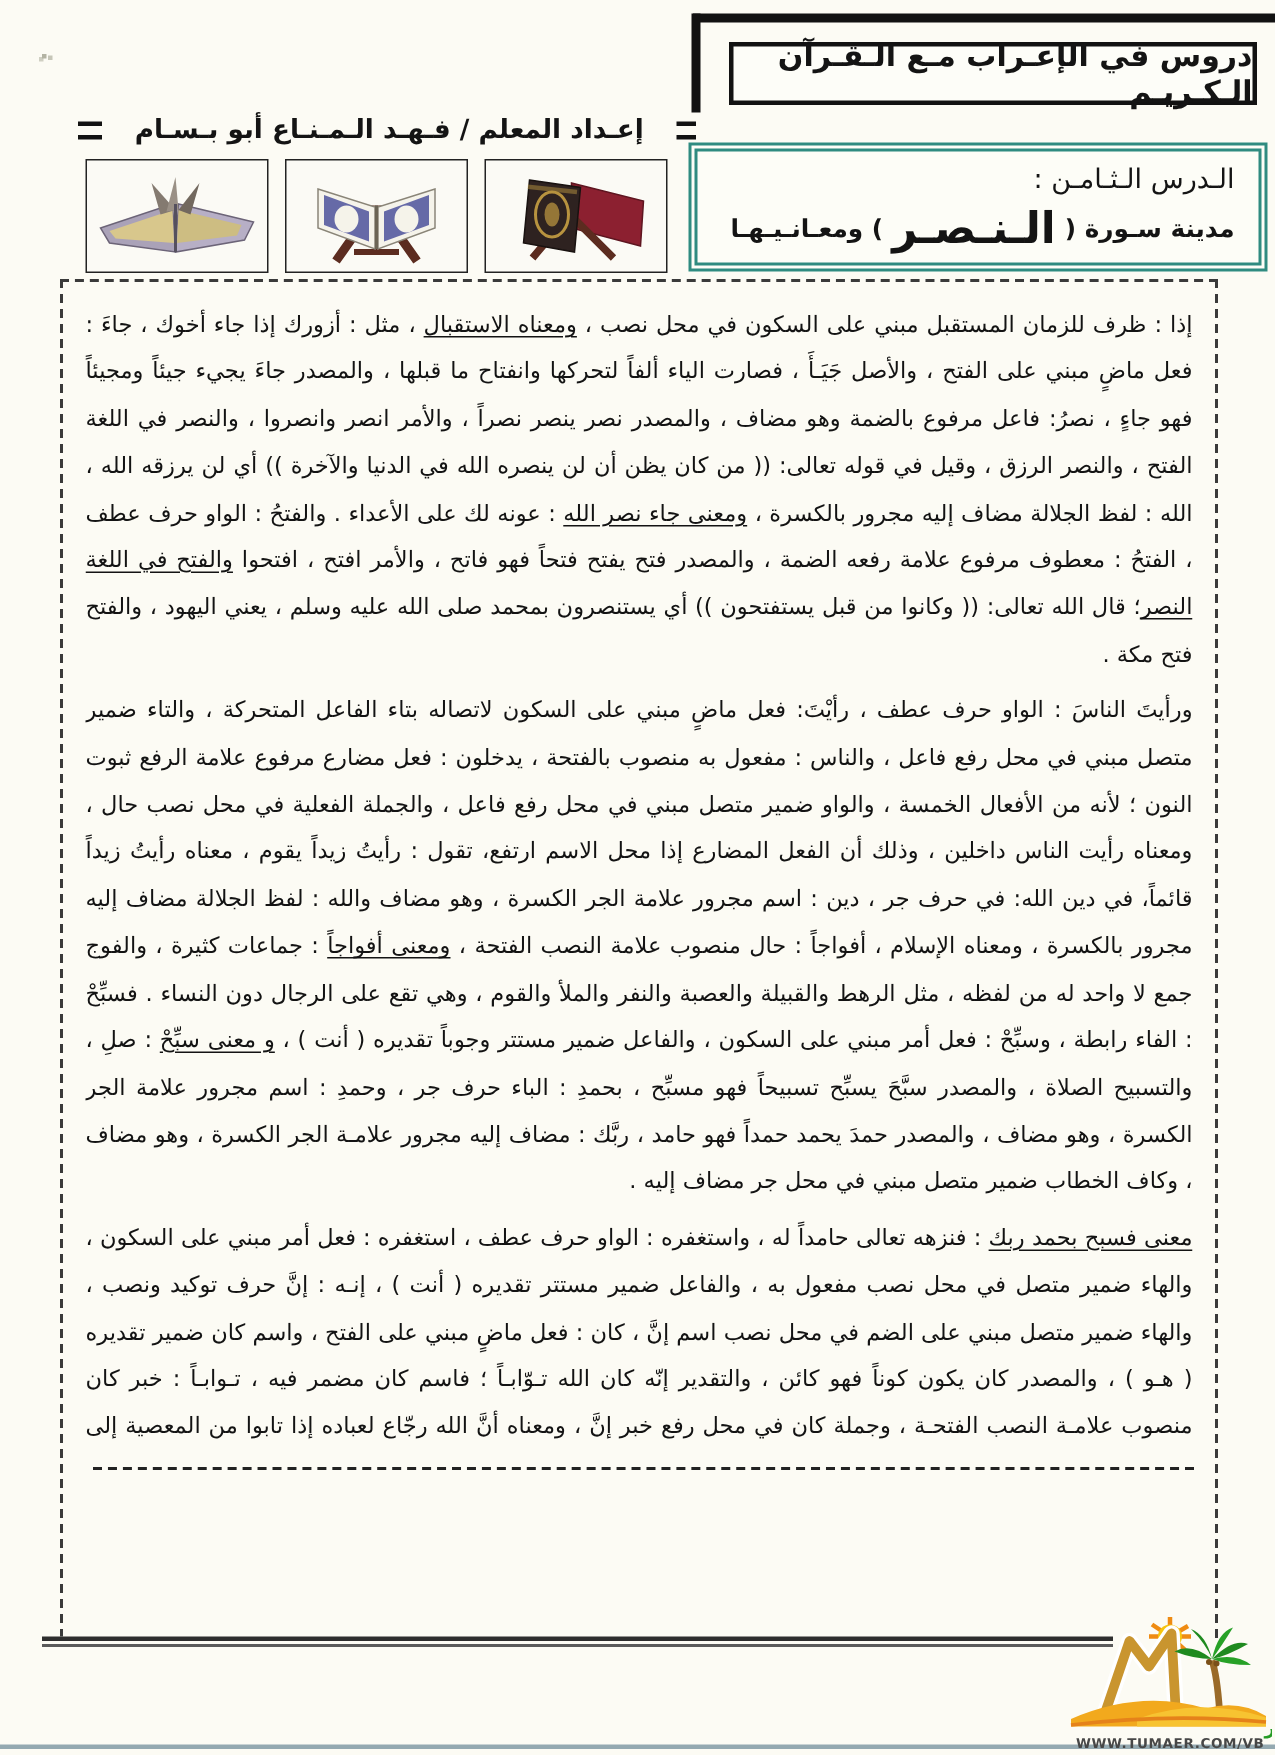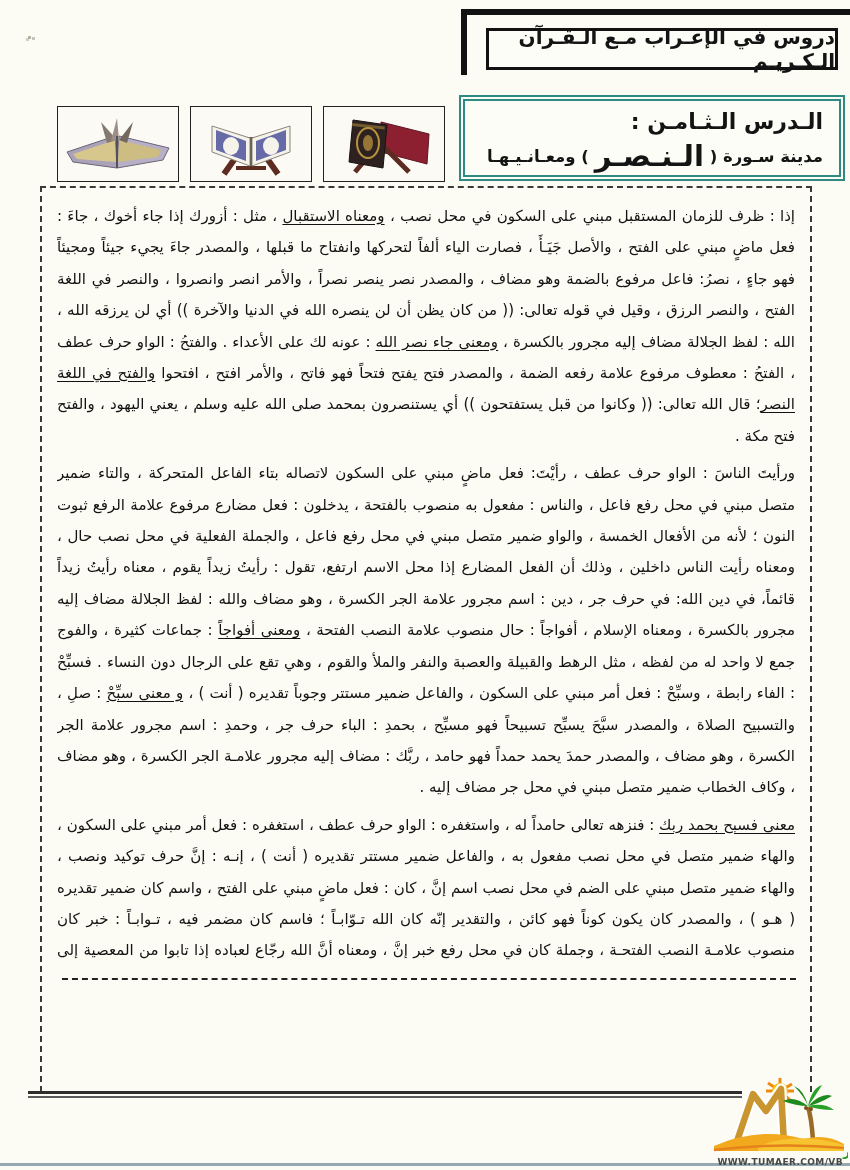--- a/index.html
+++ b/index.html
@@ -26,21 +26,21 @@
   }
   .dline{height:6px;border-top:3px solid #121212;border-bottom:3px solid #121212;width:13px;flex:none;}
   .dline.wide{width:16px;}
   .prepared-text{font-weight:bold;font-size:17.5px;white-space:nowrap;padding:0 5px;}
   
   .lesson-box{
     position:absolute;left:459px;top:95px;width:386px;height:86px;
     border:6px double #2f8b80;background:#fdfdf7;box-sizing:border-box;
     padding:8px 16px 0;direction:rtl;
   }
-  .lesson-heading{font-weight:bold;font-size:22px;}
+  .lesson-heading{font-weight:normal;font-size:18px;}
   .lesson-subject{font-weight:bold;font-size:16.5px;margin-top:5px;display:flex;align-items:center;gap:6px;}
   .lesson-subject .surah{font-size:29px;letter-spacing:0.5px;}
   
   .books-row{position:absolute;left:57px;top:106px;width:388px;height:76px;display:flex;gap:11px;}
   .book-frame{flex:1;border:1.5px solid #222;background:#fbfaf5;display:flex;align-items:center;justify-content:center;overflow:hidden;}
   .book-frame svg{display:block;}
   
   .main-box{
     position:absolute;left:40px;top:186px;width:772px;height:906px;box-sizing:border-box;
     border:2px dashed #3a3a3a;border-bottom:none;padding:13px 15px 0;
@@ -66,20 +66,25 @@
 <div id="page">
 
   <div class="smudge"></div>
 
   <div class="top-bar"></div>
   <div class="v-line"></div>
   <div class="title-box">
     <span>دروس في الإعـراب مـع الـقـرآن الـكـريـم</span>
   </div>
 
+  <div class="prepared">
+    <span class="dline"></span>
+    <span class="prepared-text">إعـداد المعلم / فـهـد الـمـنـاع أبو بـسـام</span>
+    <span class="dline wide"></span>
+  </div>
 
   <div class="lesson-box">
     <div class="lesson-heading">الـدرس الـثـامـن :</div>
     <div class="lesson-subject">
       <span>مدينة سـورة (</span>
       <span class="surah">الـنـصـر</span>
       <span>) ومعـانـيـهـا</span>
     </div>
   </div>
 

